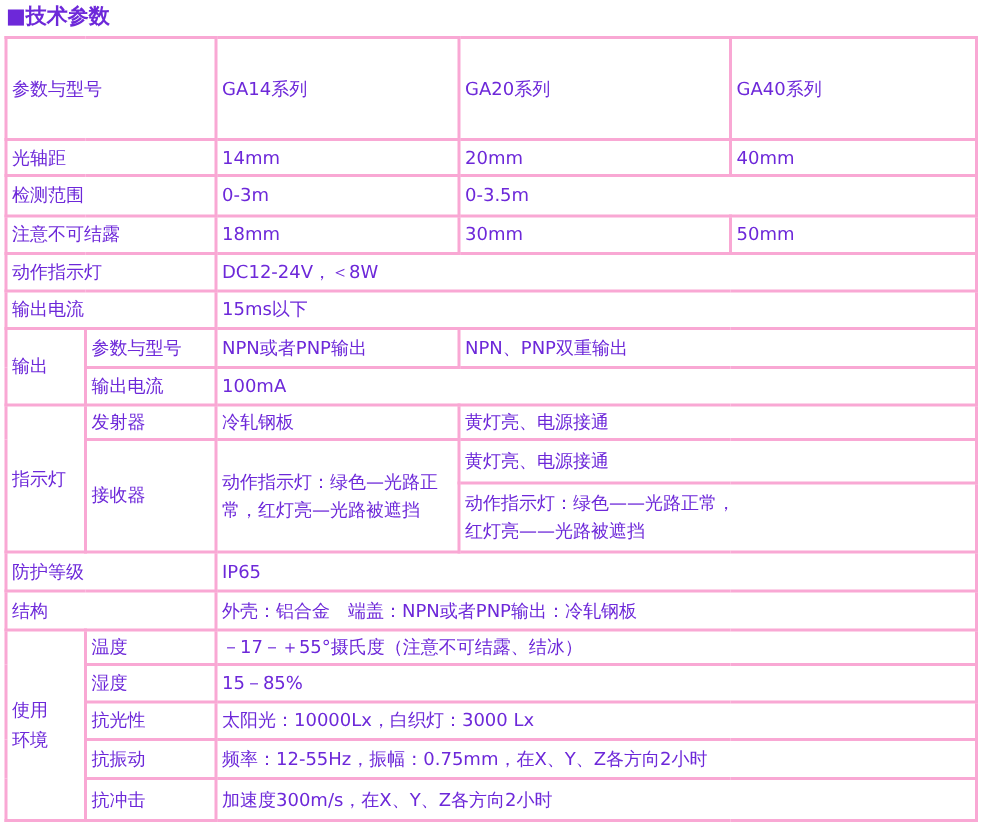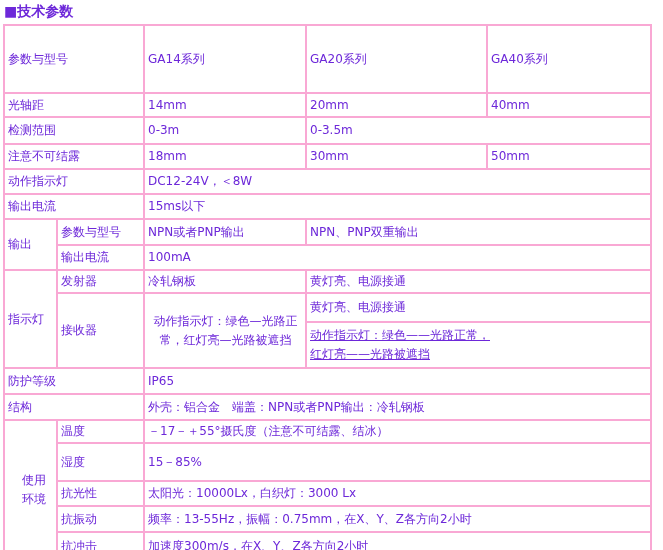--- a/index.html
+++ b/index.html
@@ -37,30 +37,27 @@
     overflow: hidden;
     word-break: break-all;
   }
   td.param-header {
     vertical-align: bottom;
     padding-bottom: 5px;
   }
   td.preline {
     white-space: pre-line;
     line-height: 2.0;
-    text-decoration: underline;
   }
   td.twoline {
     line-height: 2.2;
-    text-align: center;
   }
   .narrow-label {
     width: 28px;
     line-height: 1.6;
-    margin-left: 14px;
   }
 </style>
 </head>
 <body>
 
 <div class="page">
   <div class="title">■技术参数</div>
 
   <table class="spec">
     <colgroup>
@@ -150,33 +147,33 @@
     </tr>
 
     <tr style="height:23px">
       <td rowspan="5">
         <div class="narrow-label">使用环境</div>
       </td>
       <td>温度</td>
       <td colspan="3">－17－＋55°摄氏度（注意不可结露、结冰）</td>
     </tr>
 
-    <tr style="height:38px">
+    <tr style="height:25px">
       <td>湿度</td>
       <td colspan="3">15－85%</td>
     </tr>
 
     <tr style="height:25px">
       <td>抗光性</td>
       <td colspan="3">太阳光：10000Lx，白织灯：3000 Lx</td>
     </tr>
 
     <tr style="height:26px">
       <td>抗振动</td>
-      <td colspan="3">频率：13-55Hz，振幅：0.75mm，在X、Y、Z各方向2小时</td>
+      <td colspan="3">频率：12-55Hz，振幅：0.75mm，在X、Y、Z各方向2小时</td>
     </tr>
 
     <tr style="height:28px">
       <td>抗冲击</td>
       <td colspan="3">加速度300m/s，在X、Y、Z各方向2小时</td>
     </tr>
 
   </tbody>
     </table>
 </div>

